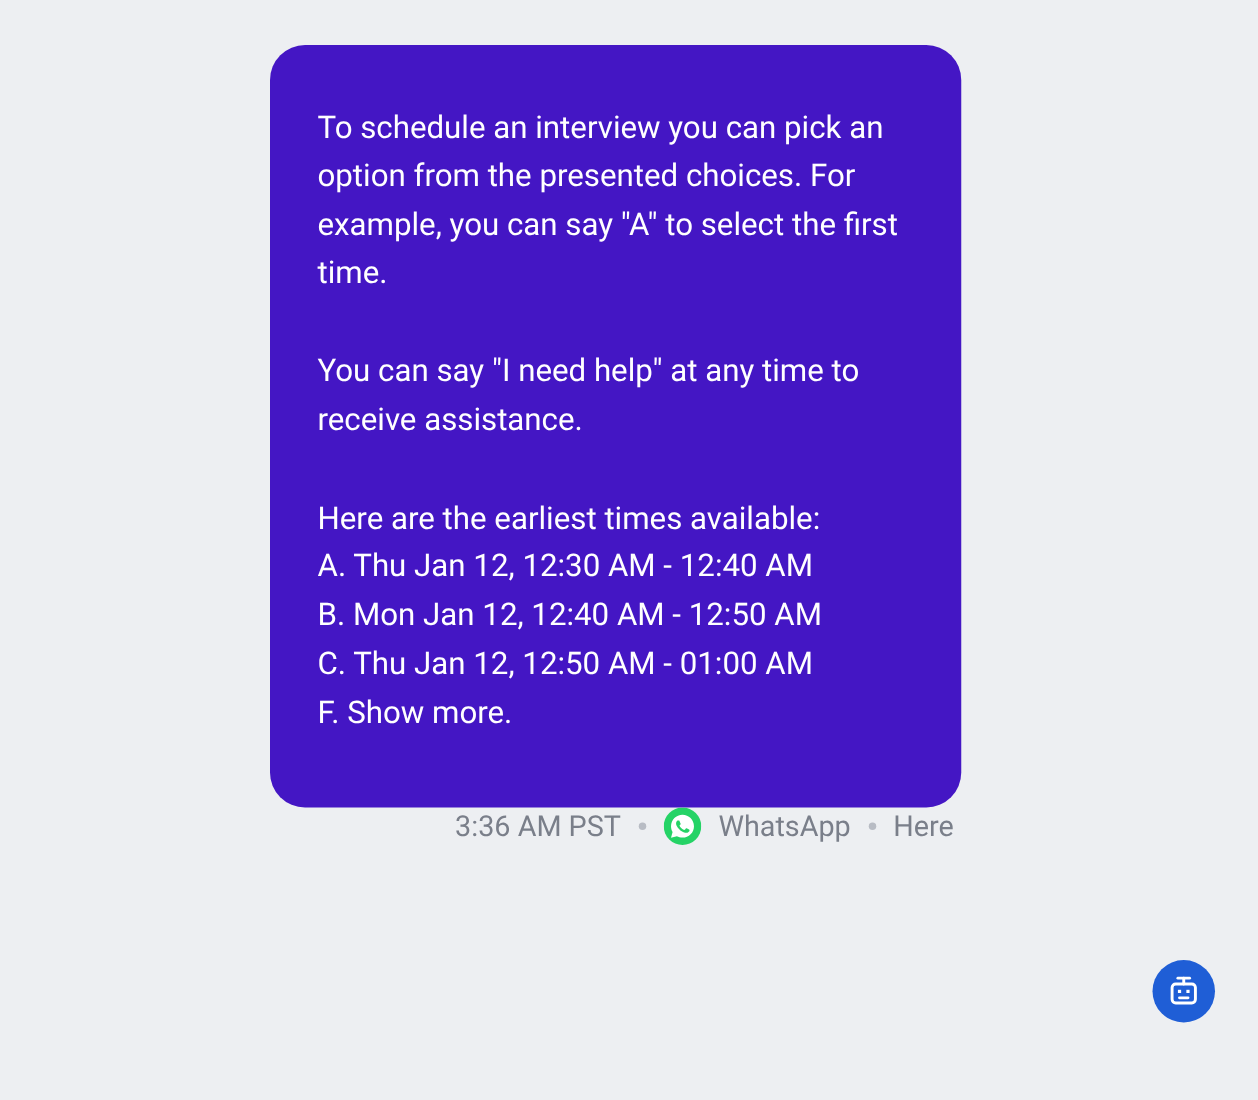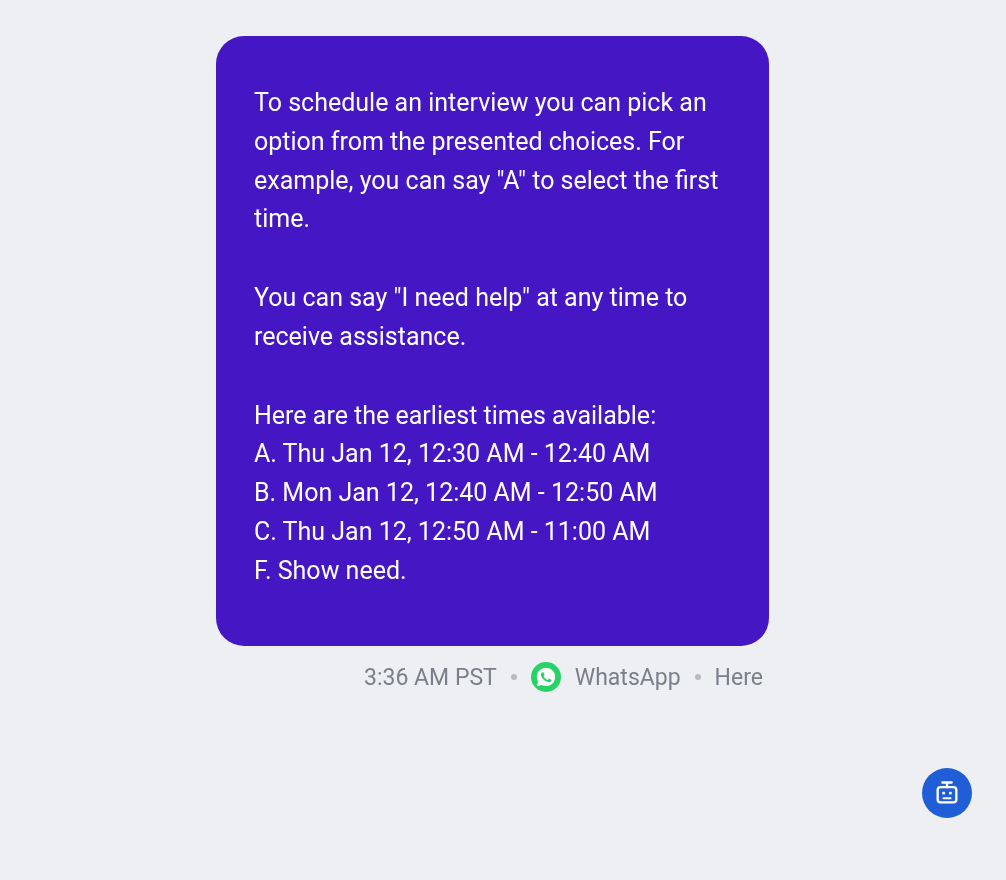--- a/index.html
+++ b/index.html
@@ -40,21 +40,20 @@
     
     .message-bubble .spacer {
       height: 40px;
     }
     
     .meta-row {
       display: flex;
       align-items: center;
       justify-content: flex-end;
       gap: 14px;
-      padding-top: 16px;
       padding-right: 6px;
       color: #7a7f8a;
       font-size: 23px;
     }
     
     .meta-dot {
       width: 6px;
       height: 6px;
       border-radius: 50%;
       background: #b8bcc4;
@@ -91,22 +90,22 @@
 <div class="message-container">
 
   <div class="message-bubble">
     <p>To schedule an interview you can pick an option from the presented choices. For example, you can say "A" to select the first time.</p>
     <div class="spacer"></div>
     <p>You can say "I need help" at any time to receive assistance.</p>
     <div class="spacer"></div>
     <p>Here are the earliest times available:</p>
     <p>A. Thu Jan 12, 12:30 AM - 12:40 AM</p>
     <p>B. Mon Jan 12, 12:40 AM - 12:50 AM</p>
-    <p>C. Thu Jan 12, 12:50 AM - 11:00 AM</p>
-    <p>F. Show need.</p>
+    <p>C. Thu Jan 12, 12:50 AM - 01:00 AM</p>
+    <p>F. Show more.</p>
   </div>
 
   <div class="meta-row">
     <span>3:36 AM PST</span>
     <span class="meta-dot"></span>
     <span class="whatsapp-icon">
       <svg viewBox="0 0 32 32" xmlns="http://www.w3.org/2000/svg">
         <circle cx="16" cy="16" r="16" fill="#25D366"></circle>
         <path d="M16 6.2c-5.4 0-9.8 4.4-9.8 9.8 0 1.73.46 3.42 1.33 4.9L6.2 25.8l5.02-1.3c1.43.78 3.04 1.2 4.78 1.2 5.4 0 9.8-4.4 9.8-9.8S21.4 6.2 16 6.2zm5.72 13.96c-.24.68-1.4 1.3-1.93 1.34-.52.04-1 .22-3.37-.7-2.84-1.12-4.63-4.02-4.77-4.2-.14-.19-1.14-1.52-1.14-2.9 0-1.38.72-2.05.98-2.33.26-.28.56-.35.75-.35.19 0 .38 0 .54.01.2.01.43-.07.67.51.24.58.82 2 .9 2.15.07.15.12.32.02.51-.09.19-.14.31-.28.48-.14.16-.3.37-.42.49-.14.14-.29.3-.12.58.16.28.73 1.2 1.56 1.94 1.07.95 1.98 1.25 2.26 1.39.28.14.44.12.61-.07.16-.19.7-.82.89-1.1.19-.28.37-.23.63-.14.26.09 1.65.78 1.93.92.28.14.47.21.54.33.07.12.07.68-.17 1.36z" fill="#ffffff"></path>
       </svg>

